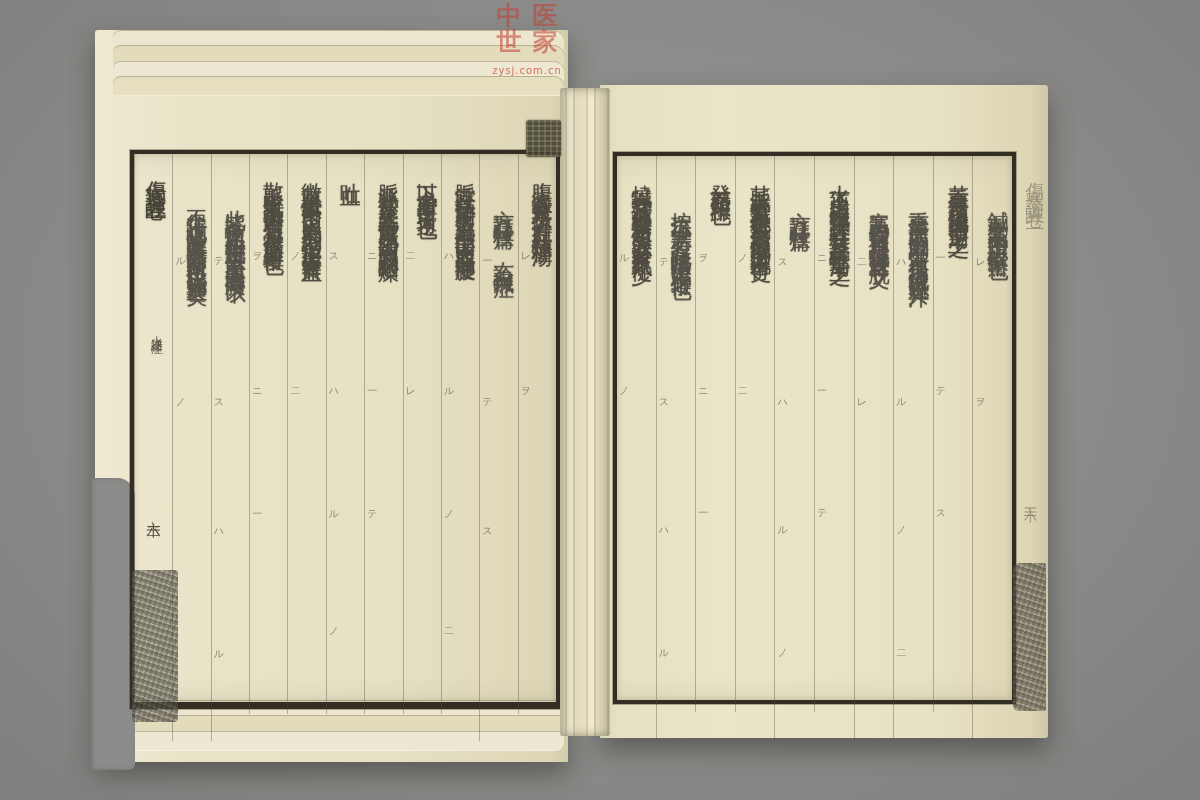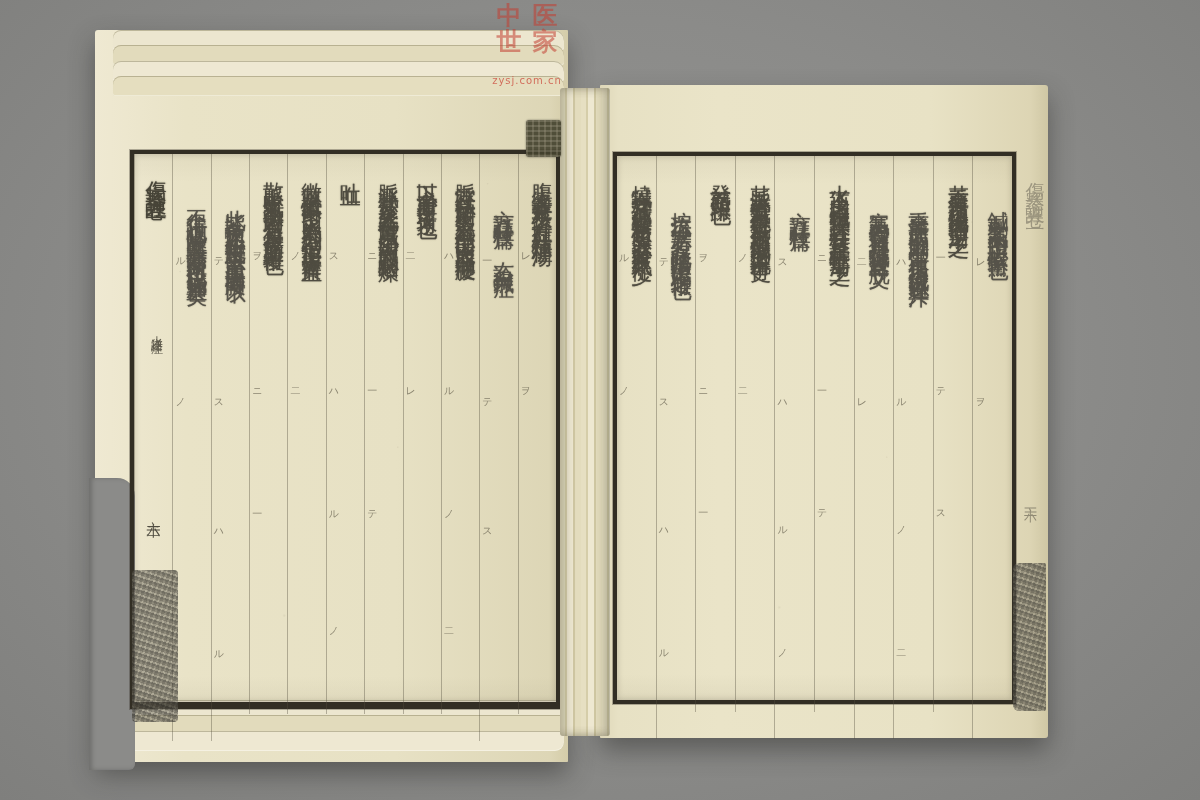--- a/index.html
+++ b/index.html
@@ -85,21 +85,21 @@
     background:
       repeating-linear-gradient(0deg,rgba(150,145,125,.35) 0 2px,rgba(0,0,0,0) 2px 5px),
       repeating-linear-gradient(90deg,rgba(160,152,130,.3) 0 2px,rgba(0,0,0,0) 2px 6px),
       #45432f;
     box-shadow:0 0 2px rgba(30,30,25,.6);filter:blur(.35px);opacity:.92;}
 
   
   .watermark{position:absolute;left:491px;top:3px;width:72px;text-align:center;}
   .wm-seal{display:grid;grid-template-columns:1fr 1fr;line-height:26px;font-size:25px;font-weight:bold;
     color:rgba(195,62,50,.55);letter-spacing:0;filter:blur(.6px);}
-  .wm-url{margin-top:20px;font-family:"DejaVu Sans","Liberation Sans",sans-serif;
+  .wm-url{margin-top:10px;font-family:"DejaVu Sans","Liberation Sans",sans-serif;
     font-size:10px;color:rgba(205,80,66,.8);letter-spacing:1px;filter:blur(.3px);}
 
   
   .speckle{position:absolute;left:0;top:0;right:0;bottom:0;pointer-events:none;opacity:.5;
     background:
      radial-gradient(2px 2px at 18% 33%,rgba(120,110,85,.25),rgba(0,0,0,0) 60%),
      radial-gradient(2px 2px at 64% 57%,rgba(120,110,85,.22),rgba(0,0,0,0) 60%),
      radial-gradient(3px 3px at 40% 80%,rgba(120,110,85,.2),rgba(0,0,0,0) 60%),
      radial-gradient(2px 2px at 83% 21%,rgba(120,110,85,.22),rgba(0,0,0,0) 60%);}
 </style>

